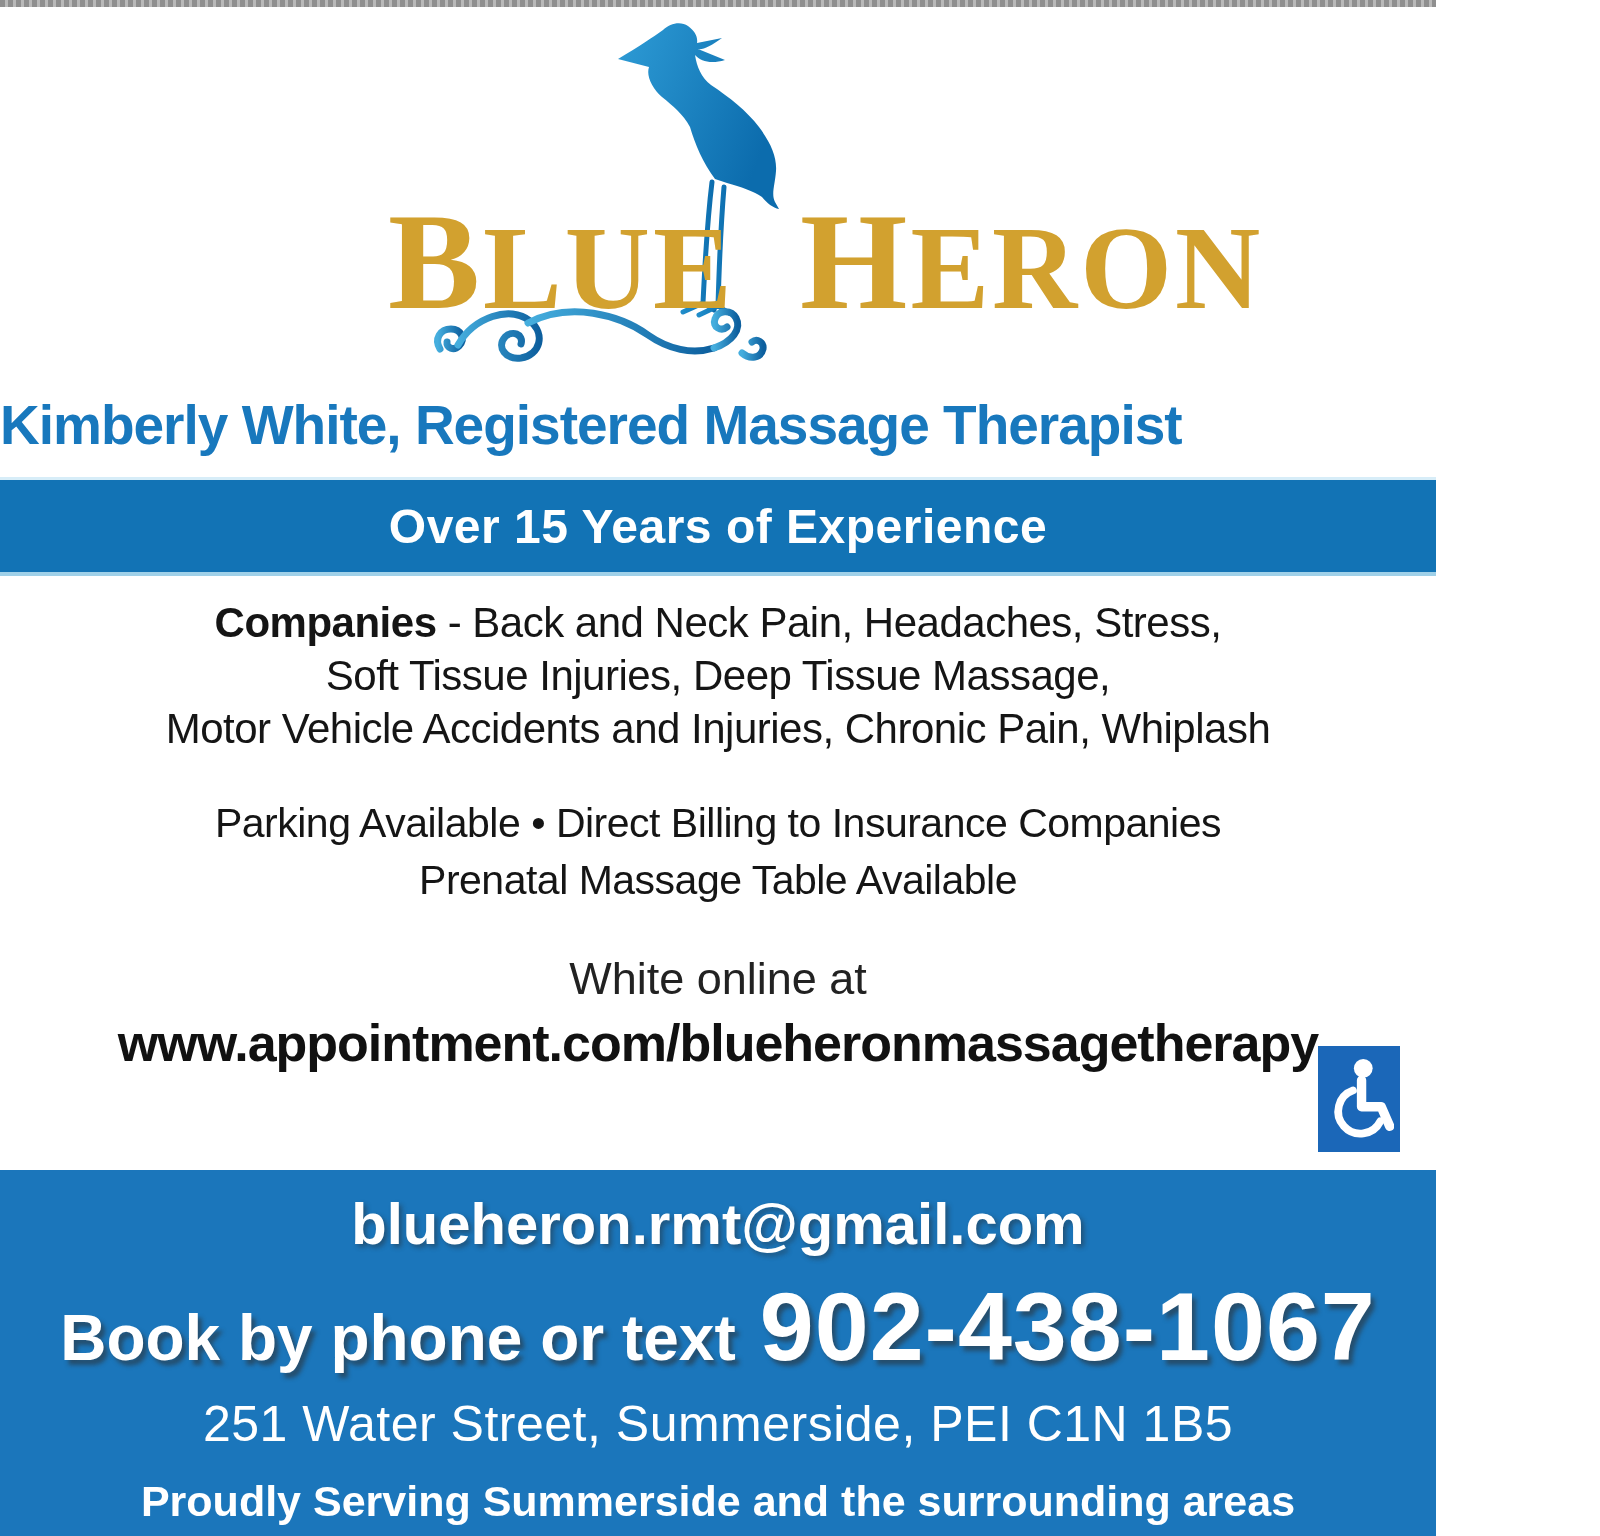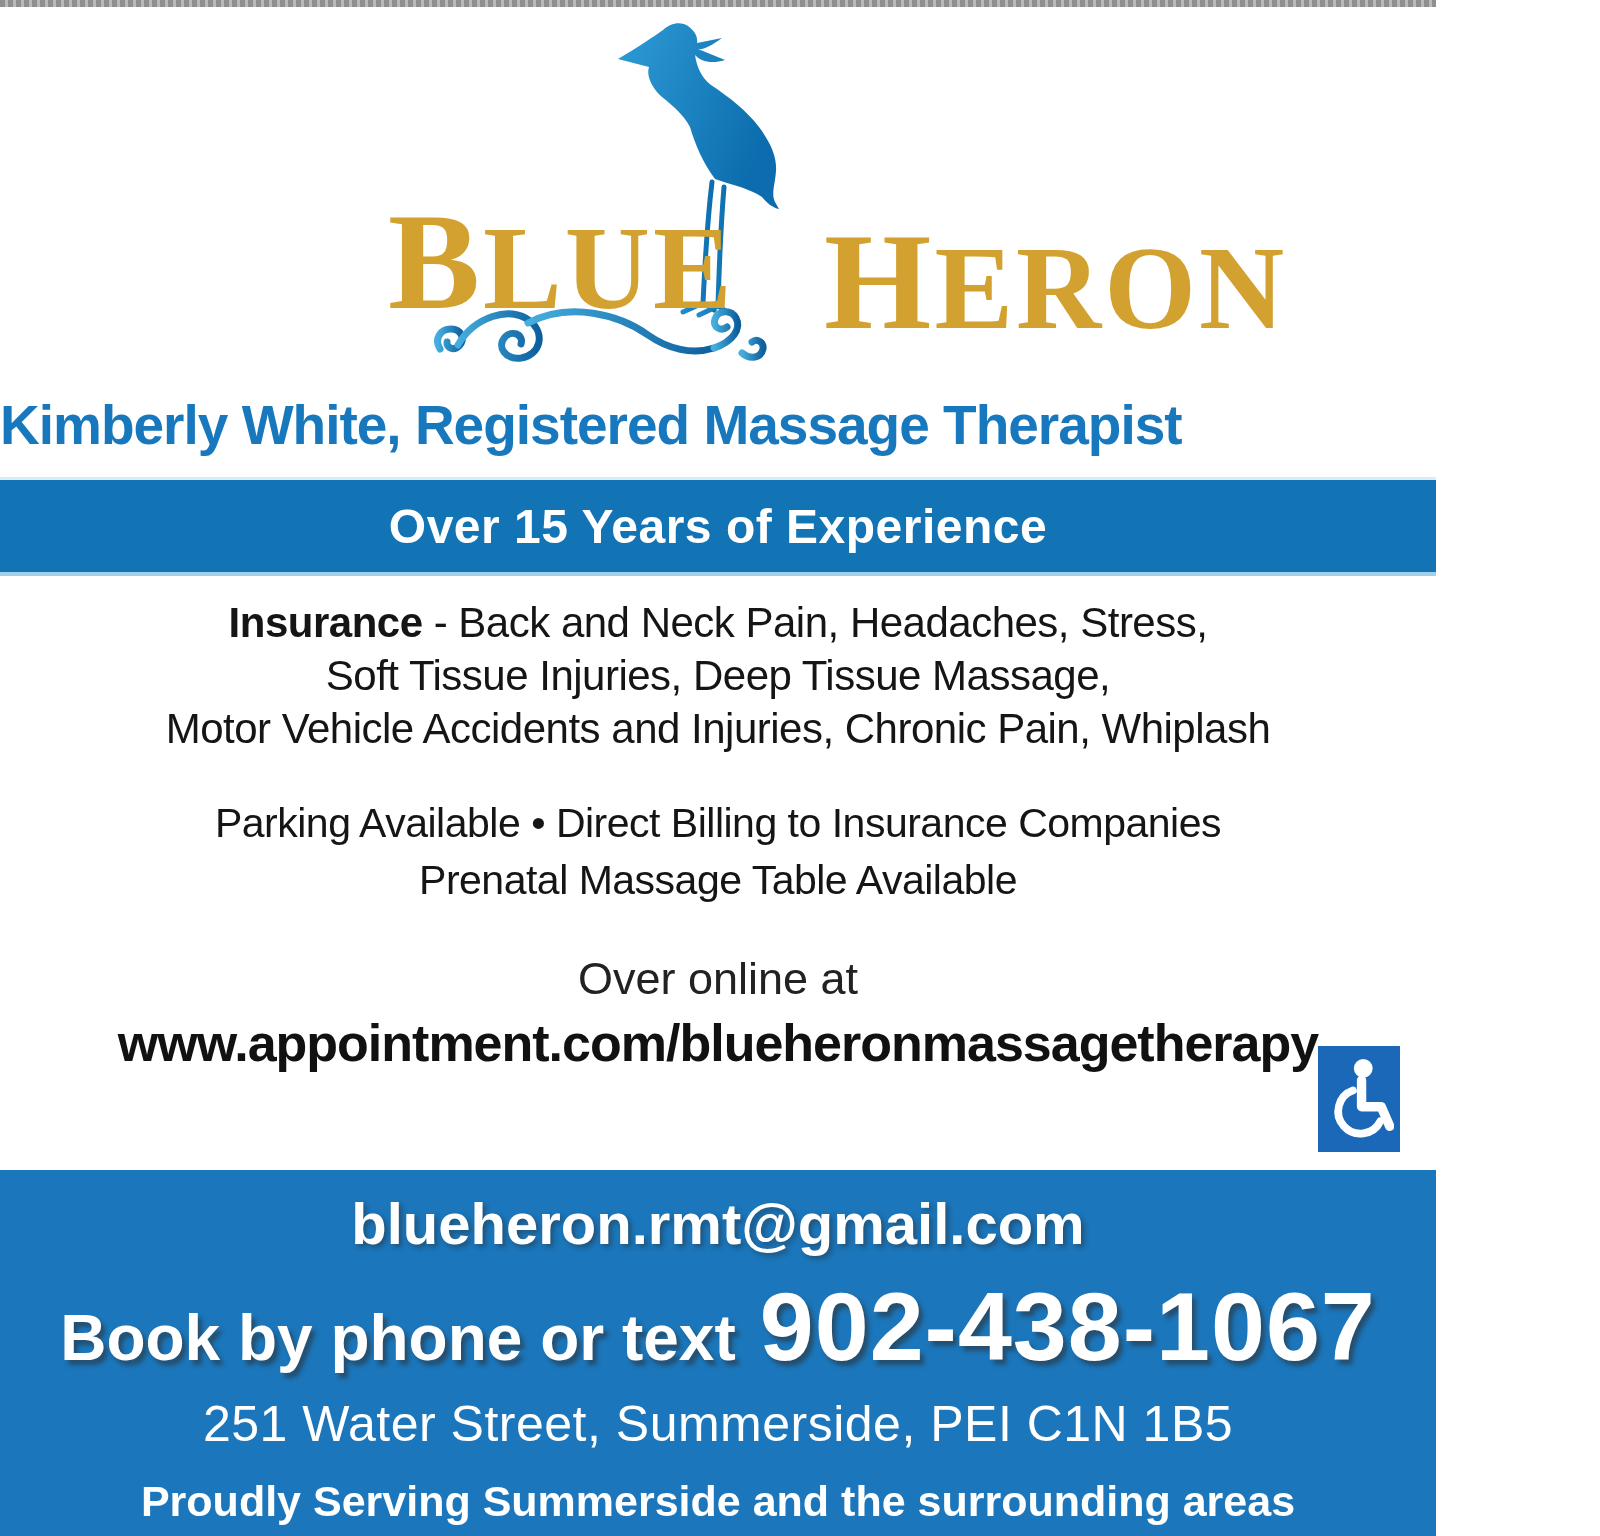--- a/index.html
+++ b/index.html
@@ -14,21 +14,21 @@
   
   .logo-area { position:relative; height:360px; }
   .heron-svg { position:absolute; left:595px; top:12px; width:190px; height:300px; }
   .flourish-svg { position:absolute; left:430px; top:286px; width:348px; height:72px; }
   .logo-word {
     position:absolute; font-family:"Liberation Serif", serif; font-weight:bold;
     color:#d2a12f; font-size:118px; letter-spacing:3px; line-height:1;
   }
   .logo-word::first-letter { font-size:1.17em; }
   .word-blue  { top:186px; left:388px; }
-  .word-heron { top:186px; left:824px;margin-top:20px; }
+  .word-heron { top:186px; left:800px; }
   .logo-sub {
     position:absolute; top:304px; left:790px;
     font-family:"Liberation Serif", serif; font-weight:bold;
     color:#d2a12f; font-size:41px; letter-spacing:5px;
   }
   
   .therapist {
     margin:26px 0 20px; 
     font-size:55px; font-weight:bold; color:#1878bd; letter-spacing:-1px;
   }
@@ -128,29 +128,29 @@
   </div>
 
   <div class="therapist">Kimberly White, Registered Massage Therapist</div>
 
   <div class="banner">
     <span class="banner-text">Over 15 Years of Experience</span>
   </div>
 
   <div class="content">
     <p class="para">
-      <span class="line"><b>Insurance</b><span> - Back and Neck Pain, Headaches, Stress,</span></span>
+      <span class="line"><b>Companies</b><span> - Back and Neck Pain, Headaches, Stress,</span></span>
       <span class="line">Soft Tissue Injuries, Deep Tissue Massage,</span>
       <span class="line">Motor Vehicle Accidents and Injuries, Chronic Pain, Whiplash</span>
     </p>
     <p class="amenities">
       <span class="line">Parking Available • Direct Billing to Insurance Companies</span>
       <span class="line">Prenatal Massage Table Available</span>
     </p>
-    <div class="book-online">Over online at</div>
+    <div class="book-online">White online at</div>
     <div class="url">www.appointment.com/blueheronmassagetherapy</div>
   </div>
 
   <div class="access">
     <svg width="70" height="94" viewBox="0 0 82 104">
       <circle cx="46" cy="16" r="11" fill="#ffffff"></circle>
       <path d="M44,30 L44,61 L67,61 L77,84" stroke="#ffffff" stroke-width="11" fill="none" stroke-linecap="round" stroke-linejoin="round"></path>
       <path d="M34,42 A26,26 0 1 0 66,78" stroke="#ffffff" stroke-width="9" fill="none" stroke-linecap="round"></path>
     </svg>
   </div>

